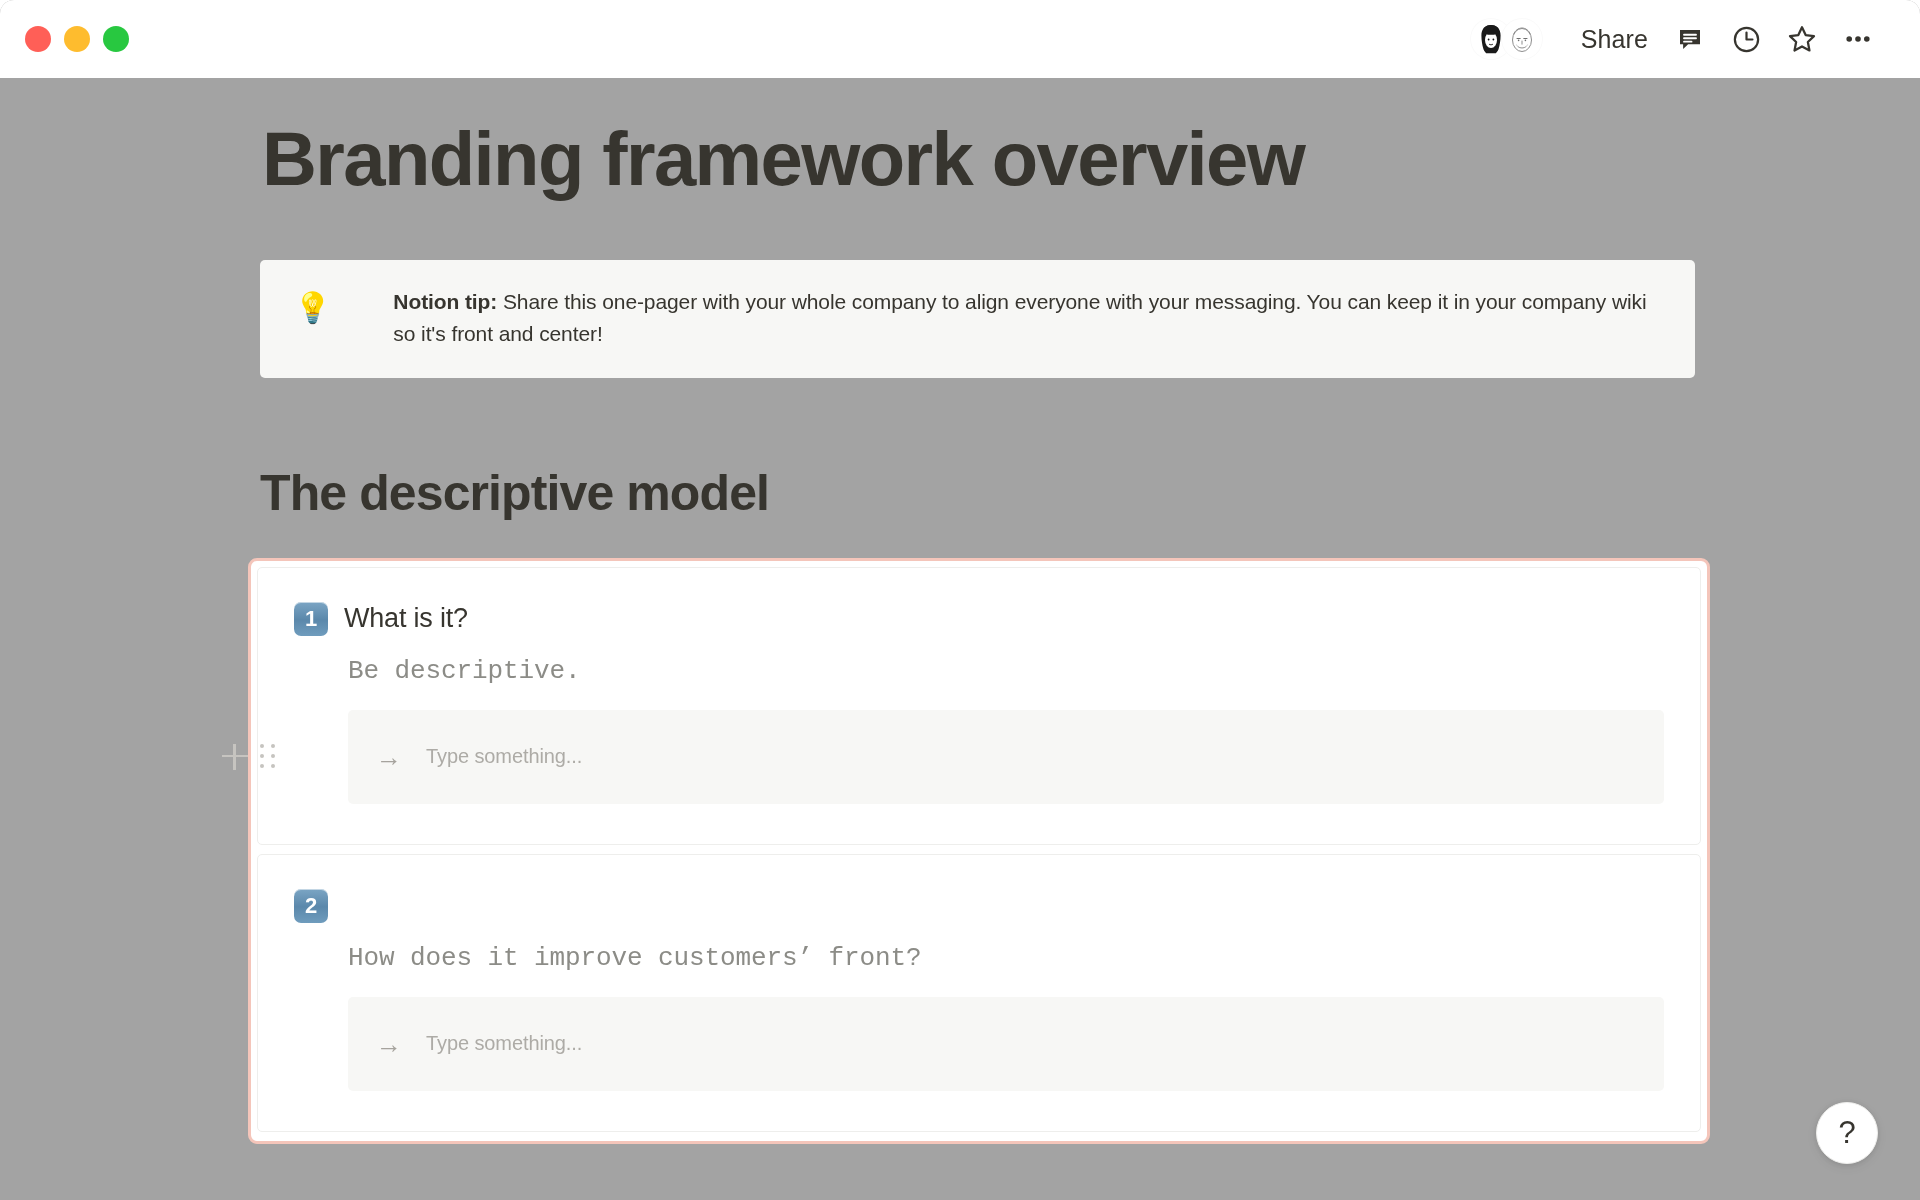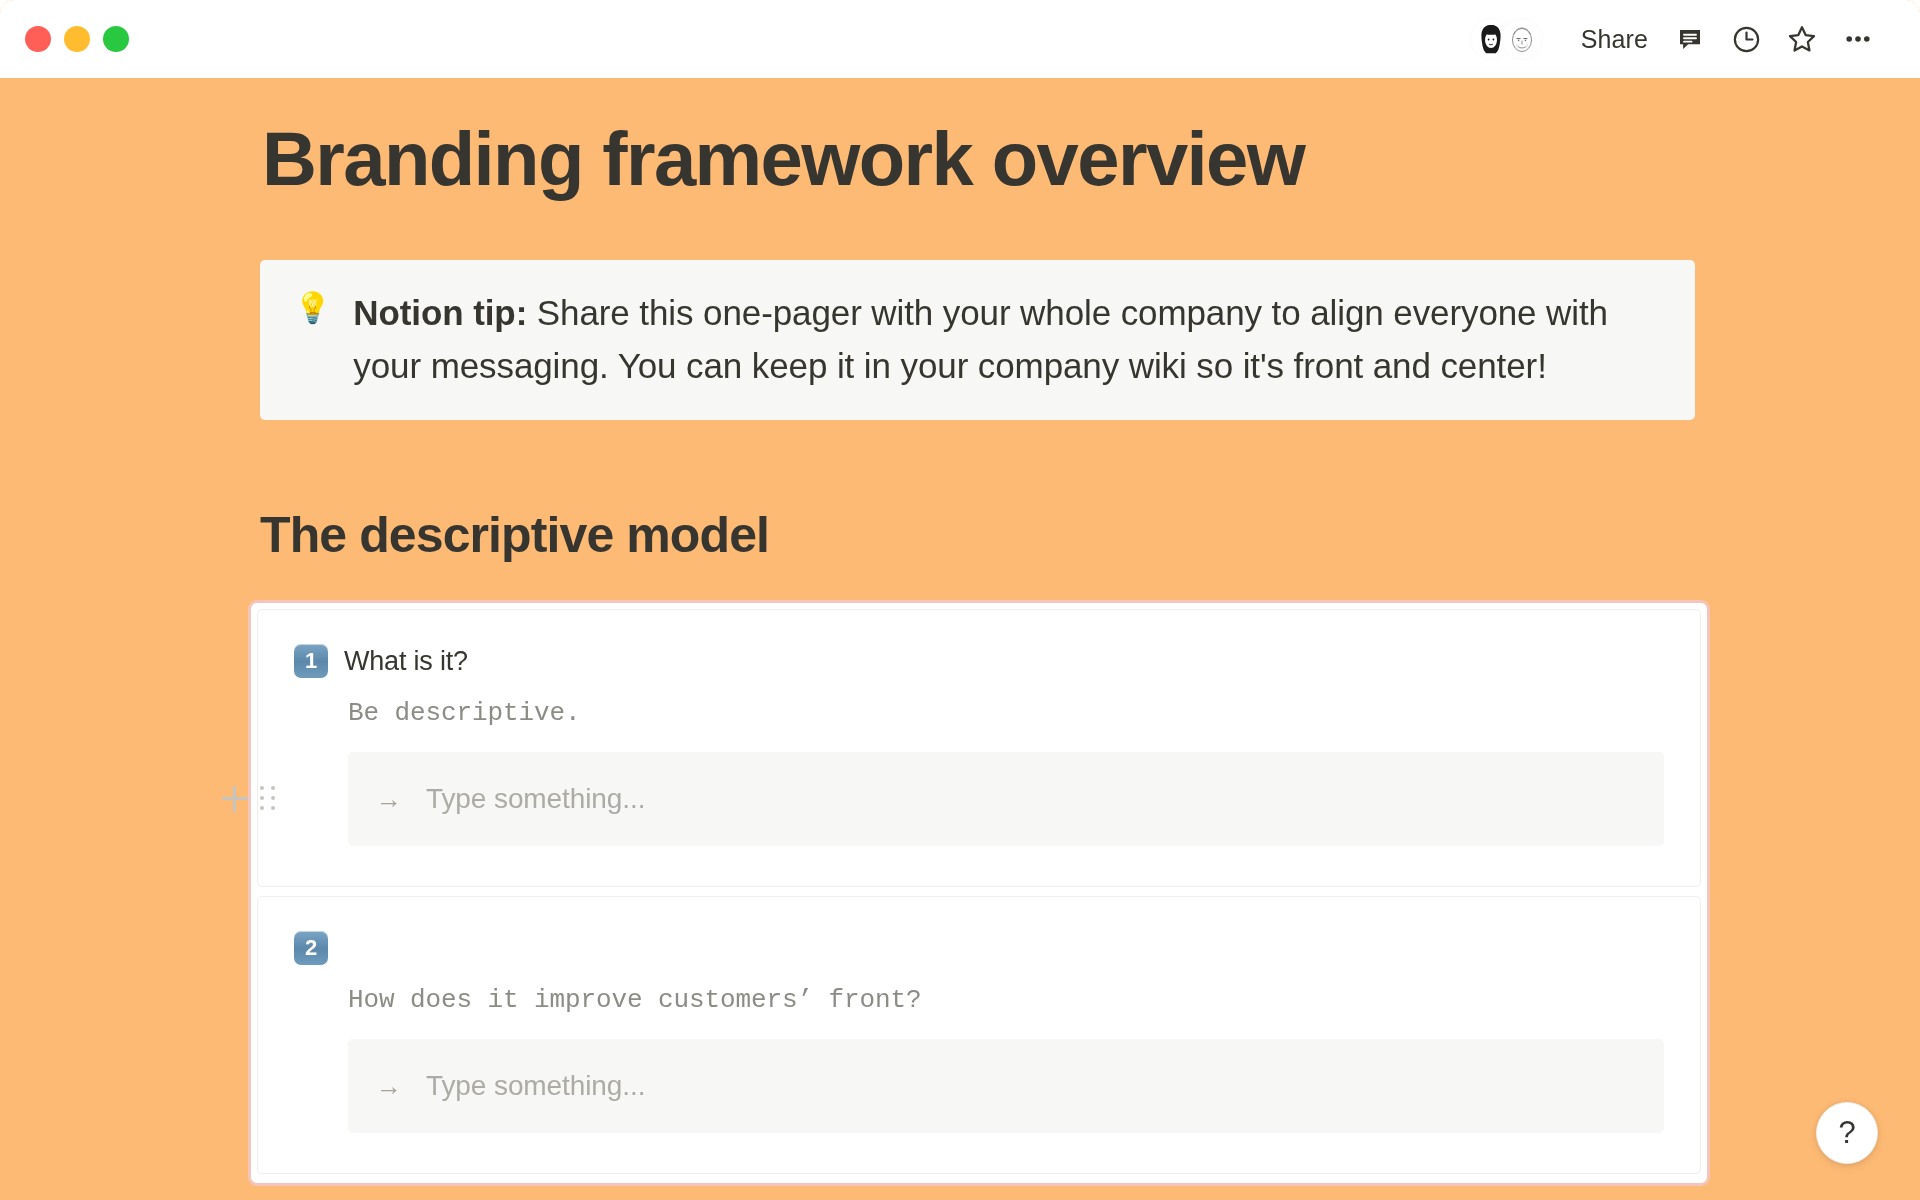--- a/index.html
+++ b/index.html
@@ -10,21 +10,21 @@
     overflow: hidden;
     background: #ffffff;
     font-family: "Liberation Sans", "DejaVu Sans", sans-serif;
     -webkit-font-smoothing: antialiased;
   }
 
   .window {
     position: relative;
     width: 1920px;
     height: 1200px;
-    background: #fdba74;
+    background: #a3a3a3;
     border-top-left-radius: 14px;
     border-top-right-radius: 14px;
     overflow: hidden;
   }
 
   
   .topbar {
     position: absolute;
     top: 0; left: 0;
     width: 1920px;
@@ -128,24 +128,25 @@
     display: flex;
     align-items: flex-start;
     gap: 22px;
   }
   .callout-emoji {
     font-size: 30px;
     line-height: 44px;
     flex: 0 0 auto;
   }
   .callout-text {
-    font-size: 35px;
+    font-size: 21px;
     line-height: 1.52;
     color: #37352f;
     letter-spacing: -0.1px;
+    margin-left: 40px;
   }
   .callout-text b { font-weight: 700; }
 
   .section-heading {
     margin: 86px 0 0 256px;
     font-size: 50px;
     font-weight: 700;
     letter-spacing: -0.9px;
     color: #37352f;
     font-family: "Liberation Sans Narrow", "Liberation Sans", sans-serif;
@@ -220,21 +221,21 @@
     gap: 24px;
     cursor: text;
   }
   .arrow-icon {
     color: #a6a39d;
     font-size: 26px;
     line-height: 1;
     flex: 0 0 auto;
   }
   .placeholder {
-    font-size: 28px;
+    font-size: 20px;
     color: #adaba6;
     letter-spacing: -0.1px;
   }
 
   
   .block-handles {
     position: absolute;
     left: -74px;
     top: 50%;
     transform: translateY(-50%);

